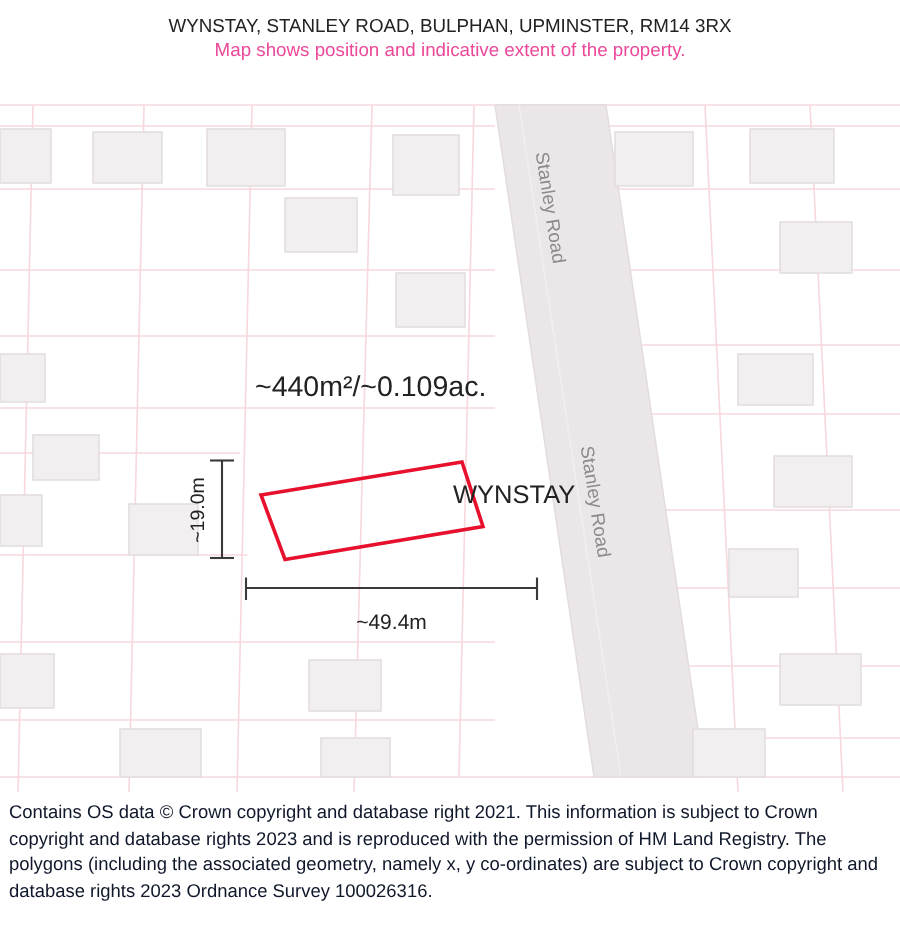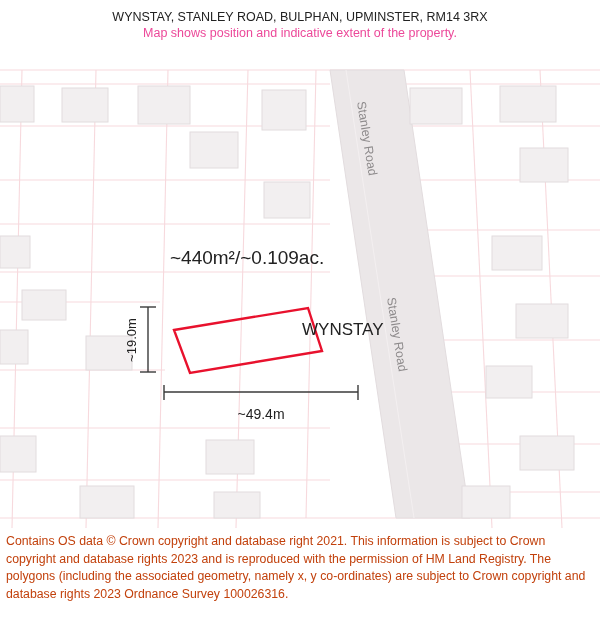--- a/index.html
+++ b/index.html
@@ -56,21 +56,21 @@
   
   .footer {
     position: absolute;
     top: 533px;
     left: 0;
     width: 600px;
     padding: 0 6px;
     box-sizing: border-box;
     font-size: 12.3px;
     line-height: 17.5px;
-    color: #c2410c;
+    color: #0f172a;
   }
   .footer p {
     margin: 0;
   }
 </style>
 </head>
 <body>
 
 <div class="page">
 

